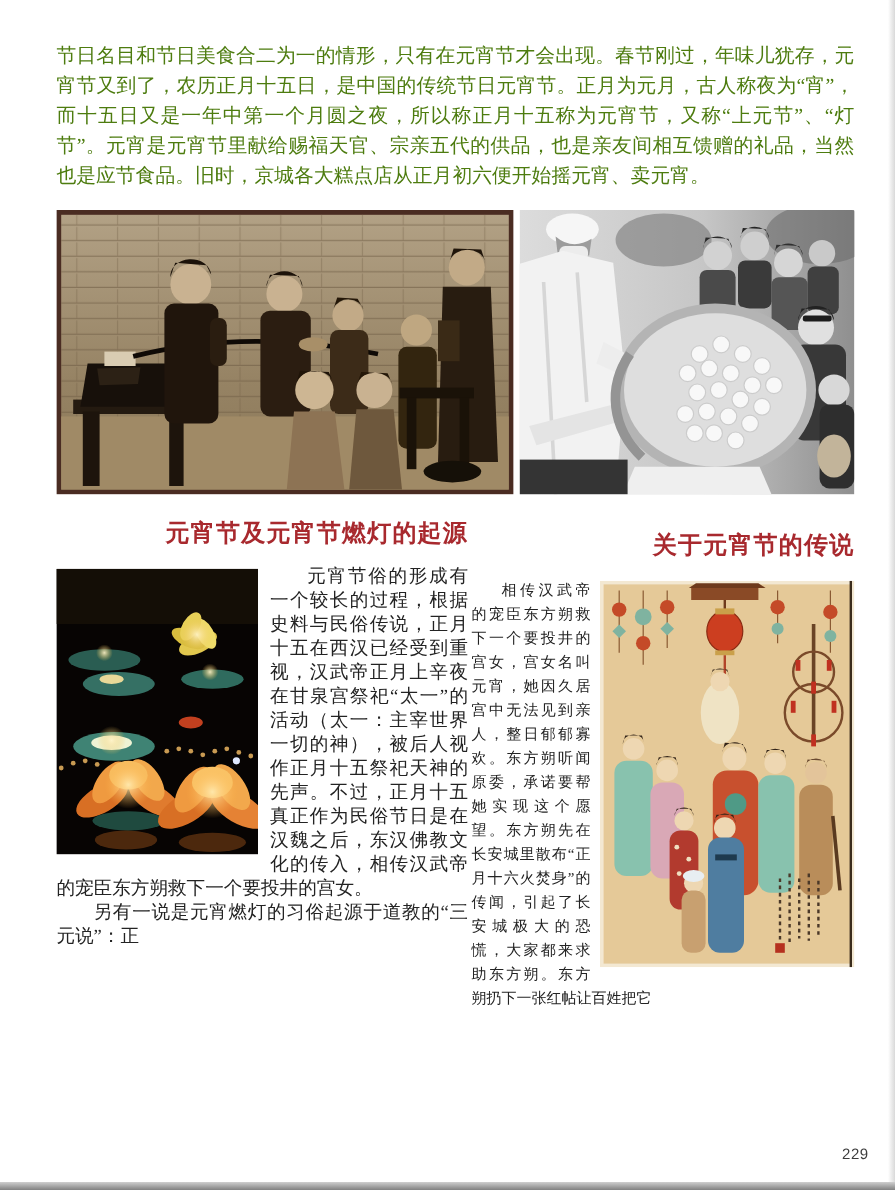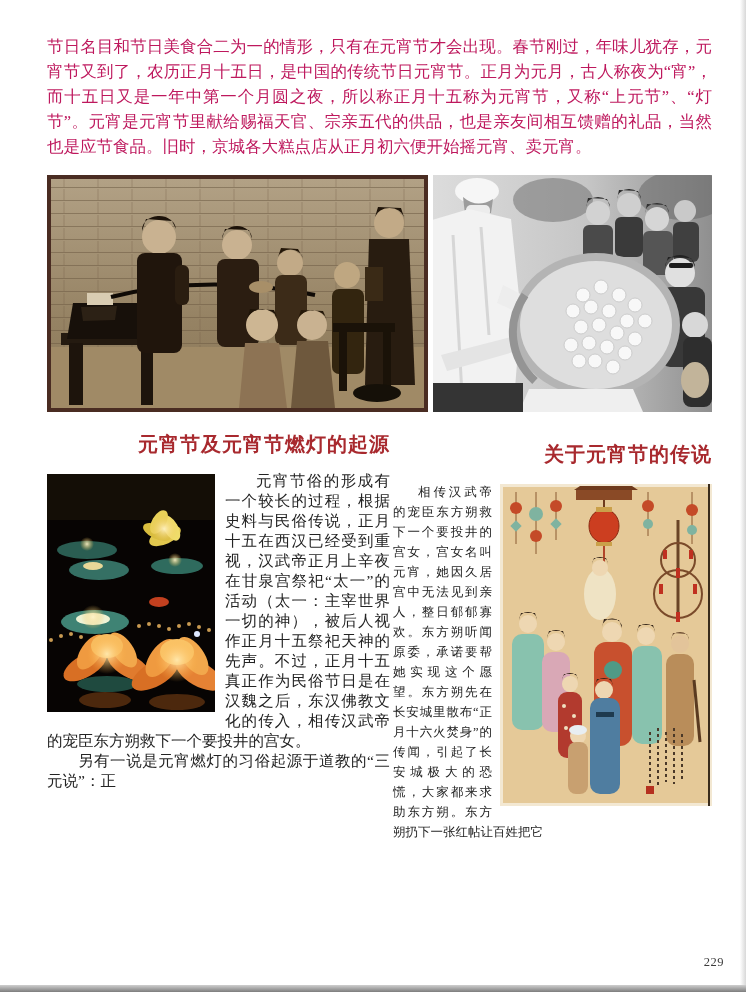--- a/index.html
+++ b/index.html
@@ -6,21 +6,21 @@
   html,body { background:#ffffff; }
   .page {
     position:relative; width:746px; height:992px; margin:0 auto;
     background:#ffffff; overflow:hidden;
     font-family:"Liberation Serif","DejaVu Serif",serif;
     color:#232323;
   }
   .content { position:absolute; left:47px; top:0; width:665px; }
   .intro p {
     font-size:16.5px; line-height:25px; text-align:justify;
-    text-justify:inter-ideograph; color:#be185d;
+    text-justify:inter-ideograph; color:#4d7c0f;
   }
   .intro { margin-top:34px; }
   .photo-row { margin-top:16px; display:flex; gap:5px; }
   .photo-row svg { display:block; }
   .cols { margin-top:13px; display:flex; gap:3px; }
   .col-left  { width:343px; }
   .col-right { width:319px; }
   h2.sec {
     font-size:20px; font-weight:bold; color:#a8292e; letter-spacing:1px;text-align:right;
   }
@@ -33,21 +33,21 @@
   .col-left p.ind, .col-right p.ind { text-indent:2em; }
   .col-right p {
     font-size:12.5px; line-height:20px; text-align:justify;
     text-justify:inter-ideograph;
   }
   .img-lotus   { float:left; margin:3px 10px 2px 0; }
   .img-painting{ float:right; margin:2px 0 4px 8px; }
   .flow::after { content:""; display:block; clear:both; }
   .pagenum {
     position:absolute; top:955px; right:22px;
-    font-family:Liberation Serif, serif;
+    font-family:Liberation Sans, sans-serif;
     font-size:12.5px; color:#3c3c3c; letter-spacing:.5px;
   }
   .edge-bottom {
     position:absolute; left:0; right:0; bottom:0; height:7px;
     background:linear-gradient(#cfcfcf,#7d7d7d);
   }
   .edge-right {
     position:absolute; top:0; bottom:0; right:0; width:6px;
     background:linear-gradient(90deg,#ffffff,#d8d8d8);
   }

